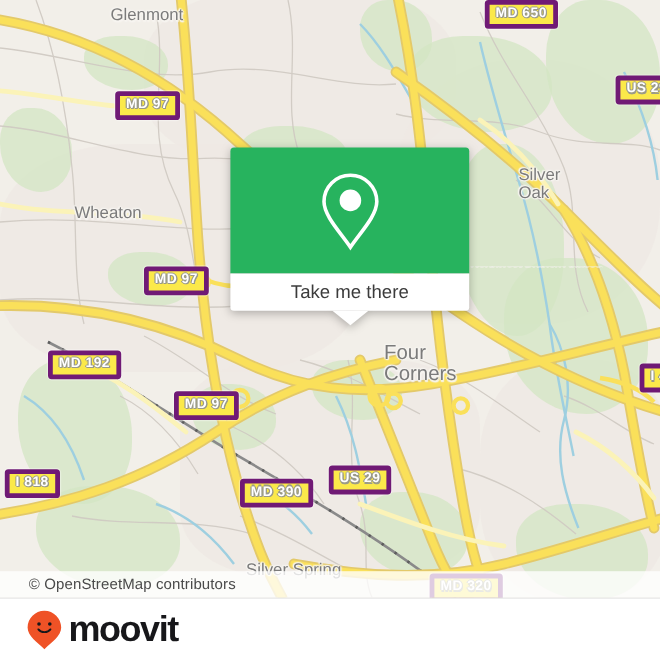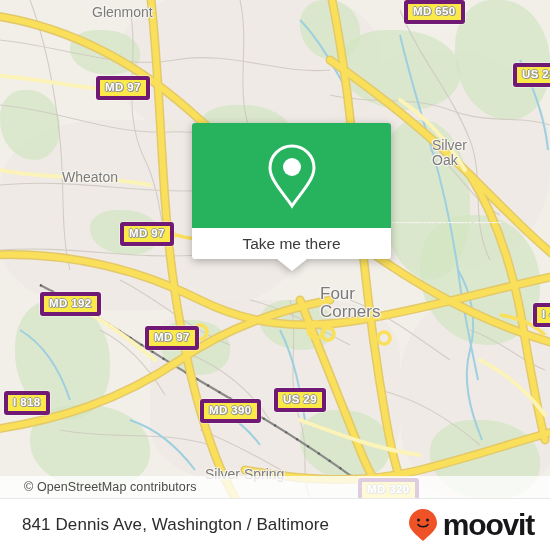--- a/index.html
+++ b/index.html
@@ -240,21 +240,20 @@
       </div>
       <div class="popup-tail"></div>
     </div>
 
     <div class="attrib">
       <span>© OpenStreetMap contributors</span>
     </div>
   </div>
 
   <div class="footer">
-    <div class="footer-title">841 Dennis Ave, Washington / Baltimore</div>
     <div class="brand">
       <svg width="30" height="34" viewBox="0 0 30 34">
         <path d="M15 1 C7.3 1 1 7.3 1 15 C1 22 9 27.5 15 33 C21 27.5 29 22 29 15 C29 7.3 22.7 1 15 1 Z" fill="#ef5226"></path>
         <circle cx="10.5" cy="12" r="1.5" fill="#17171a"></circle>
         <circle cx="19.5" cy="12" r="1.5" fill="#17171a"></circle>
         <path d="M10 16.5 C12 19.5 18 19.5 20 16.5" fill="none" stroke="#17171a" stroke-width="1.6" stroke-linecap="round"></path>
       </svg>
       <span class="brand-word">moovit</span>
     </div>
   </div>

